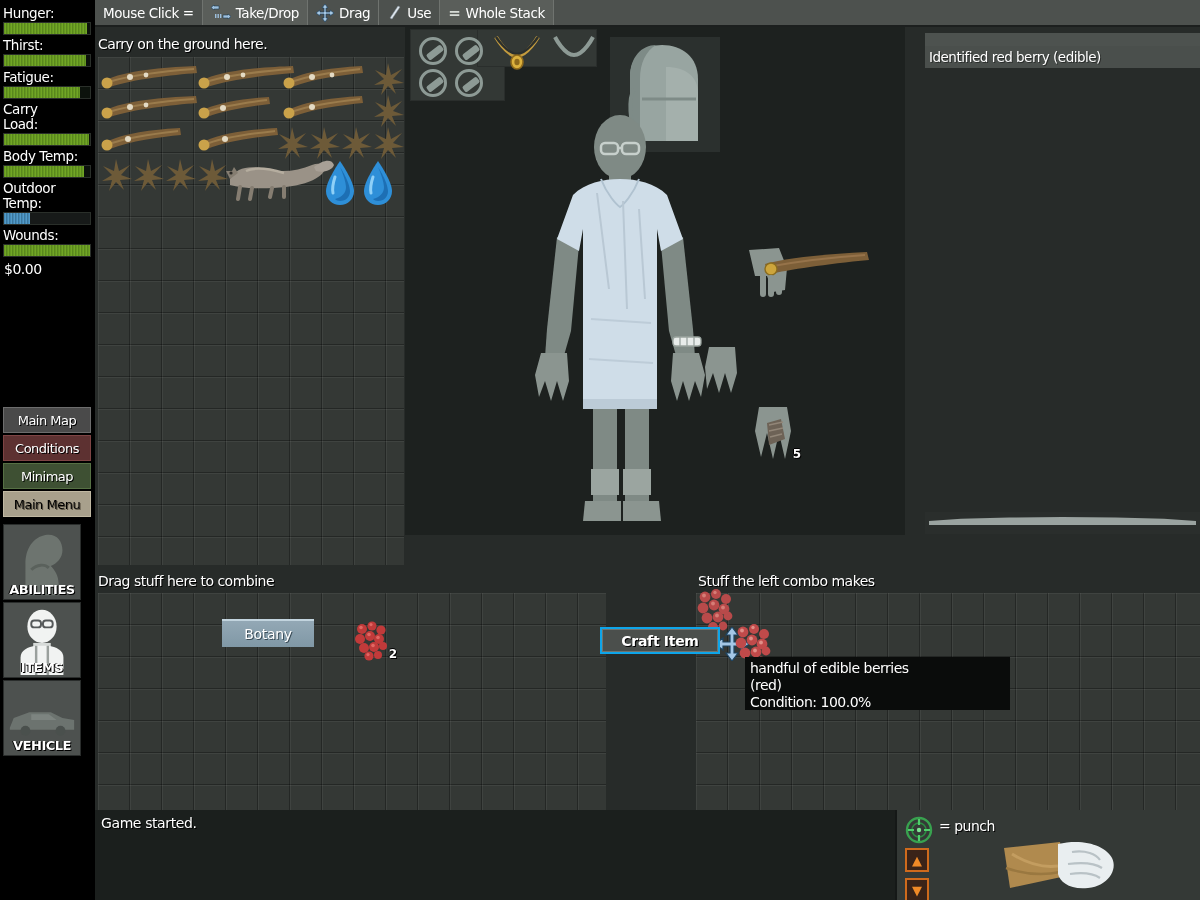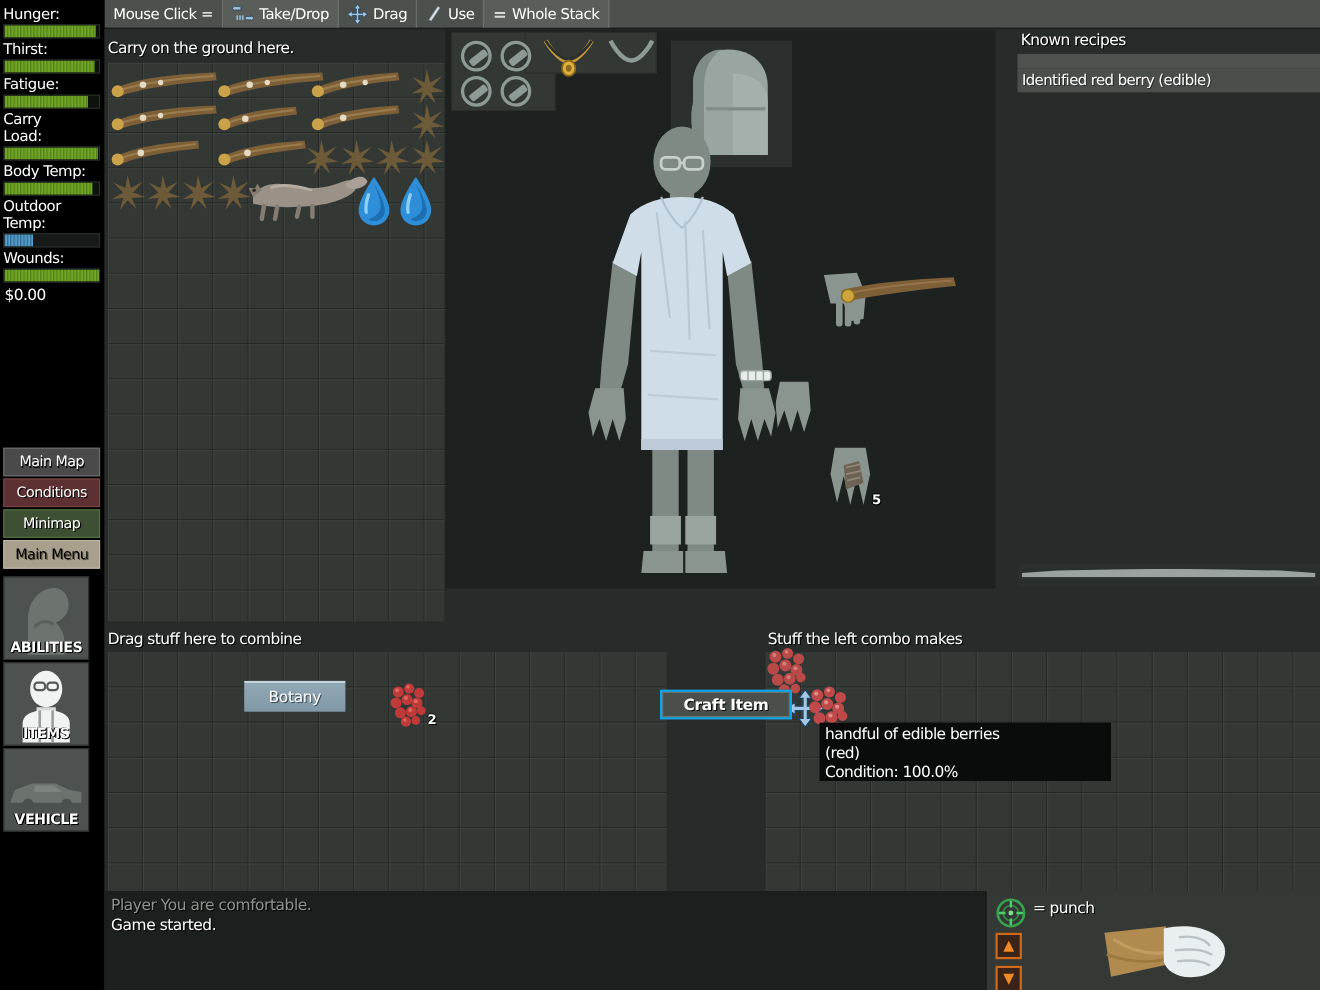--- a/index.html
+++ b/index.html
@@ -587,21 +587,20 @@
           <g transform="translate(264,104)">
             <path d="M16 0 C16 0 30 20 30 30 C30 38 24 44 16 44 C8 44 2 38 2 30 C2 20 16 0 16 0 Z" fill="#2e8fd8"></path>
             <path d="M16 6 C16 6 26 21 26 30 C26 36 22 40 16 40 C14 40 12 39 11 38 C18 36 22 32 22 26 C22 19 16 6 16 6 Z" fill="#1d6fb4"></path>
             <path d="M11 16 C9 22 8 27 9 32" stroke="#8fd0f7" stroke-width="3" fill="none" stroke-linecap="round"></path>
           </g>
         </g>
       </svg>
     </div>
 
     <div id="recipes">
-      <div class="title">Known recipes</div>
       <div class="recipe-divider"></div>
       <div class="recipe-row">
         <span>Identified red berry (edible)</span>
       </div>
     </div>
 
     <div id="right-divider">
       <div class="bump"></div>
     </div>
 
@@ -702,21 +701,20 @@
       <span>Craft Item</span>
     </div>
 
     <div id="tooltip">
       <div>handful of edible berries</div>
       <div>(red)</div>
       <div>Condition: 100.0%</div>
     </div>
 
     <div id="log">
-      <div class="log-line log-old">Player You are comfortable.</div>
       <div class="log-line log-new">Game started.</div>
     </div>
 
     <div id="weapon-panel">
       <div style="position:absolute; left:8px; top:6px; width:28px; height:28px;">
         <svg width="28" height="28" viewBox="0 0 28 28">
           <circle cx="14" cy="14" r="12" fill="none" stroke="#38a24f" stroke-width="2.4"></circle>
           <circle cx="14" cy="14" r="7" fill="none" stroke="#2d8a42" stroke-width="1.6"></circle>
           <path d="M14 3 L14 9 M14 19 L14 25 M3 14 L9 14 M19 14 L25 14" stroke="#4fce6b" stroke-width="2.2"></path>
           <circle cx="14" cy="14" r="2.2" fill="#7ae38f"></circle>

